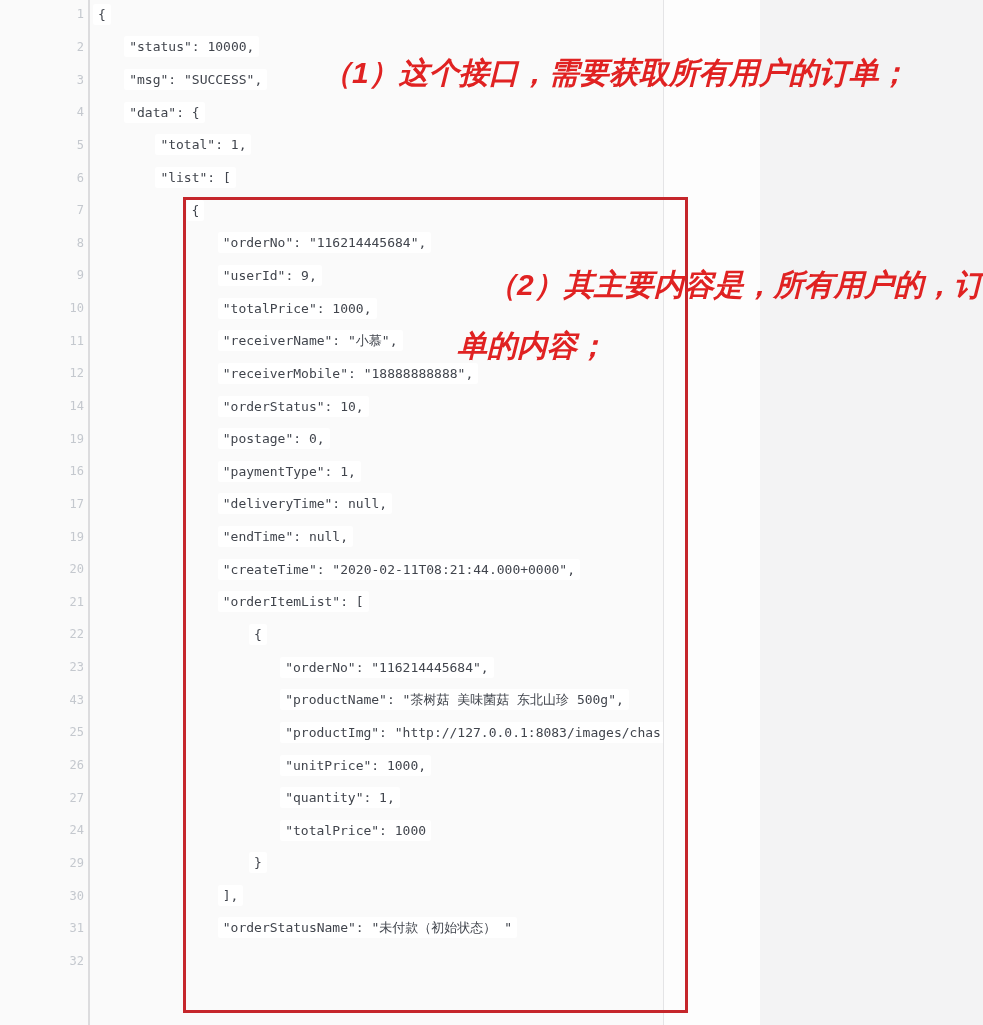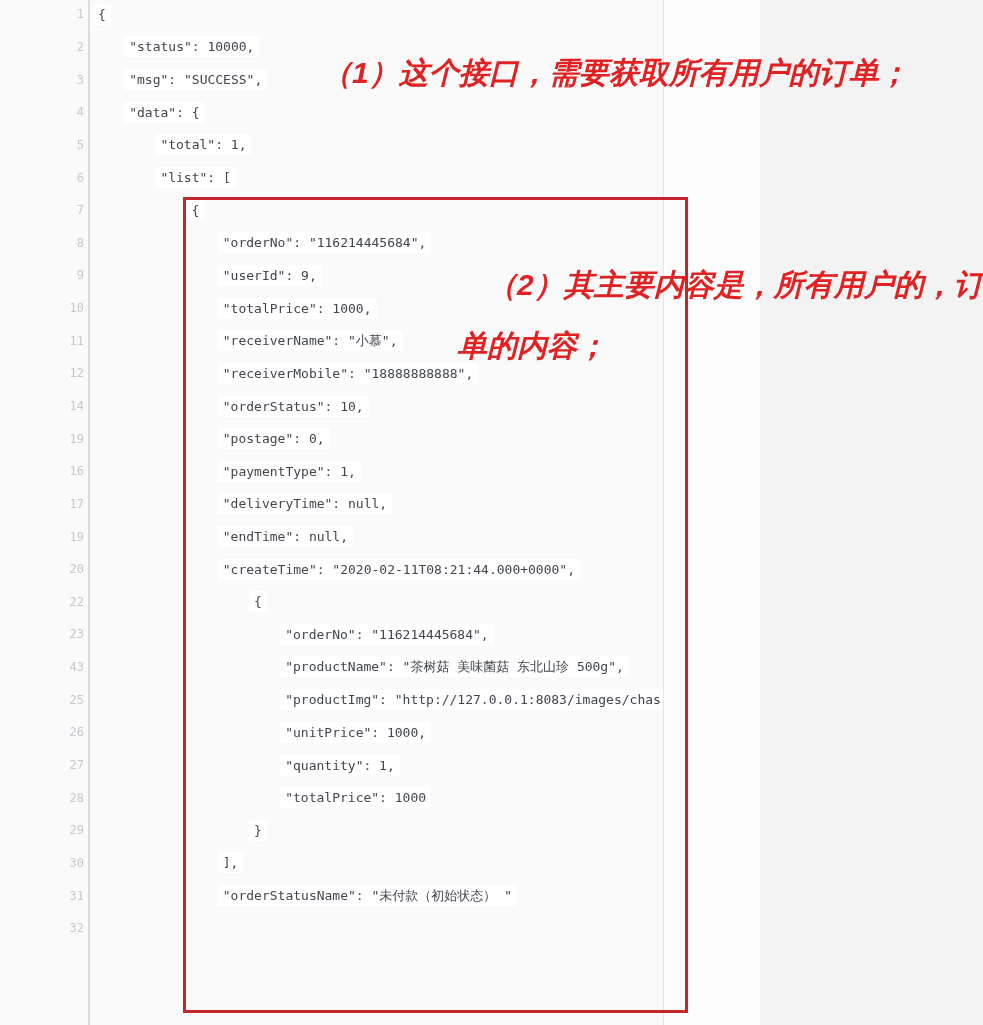--- a/index.html
+++ b/index.html
@@ -141,20 +141,24 @@
   </div>
       <div class="code-row">
     <span class="ln">19</span>
     <span class="ct" style="margin-left: 138.8px;"><span class="halo">"endTime": null,</span></span>
   </div>
       <div class="code-row">
     <span class="ln">20</span>
     <span class="ct" style="margin-left: 138.8px;"><span class="halo">"createTime": "2020-02-11T08:21:44.000+0000",</span></span>
   </div>
       <div class="code-row">
+    <span class="ln">21</span>
+    <span class="ct" style="margin-left: 138.8px;"><span class="halo">"orderItemList": [</span></span>
+  </div>
+      <div class="code-row">
     <span class="ln">22</span>
     <span class="ct" style="margin-left: 170px;"><span class="halo">{</span></span>
   </div>
       <div class="code-row">
     <span class="ln">23</span>
     <span class="ct" style="margin-left: 201.2px;"><span class="halo">"orderNo": "116214445684",</span></span>
   </div>
       <div class="code-row">
     <span class="ln">43</span>
     <span class="ct" style="margin-left: 201.2px;"><span class="halo">"productName": "茶树菇 美味菌菇 东北山珍 500g",</span></span>
@@ -165,21 +169,21 @@
   </div>
       <div class="code-row">
     <span class="ln">26</span>
     <span class="ct" style="margin-left: 201.2px;"><span class="halo">"unitPrice": 1000,</span></span>
   </div>
       <div class="code-row">
     <span class="ln">27</span>
     <span class="ct" style="margin-left: 201.2px;"><span class="halo">"quantity": 1,</span></span>
   </div>
       <div class="code-row">
-    <span class="ln">28</span>
+    <span class="ln">24</span>
     <span class="ct" style="margin-left: 201.2px;"><span class="halo">"totalPrice": 1000</span></span>
   </div>
       <div class="code-row">
     <span class="ln">29</span>
     <span class="ct" style="margin-left: 170px;"><span class="halo">}</span></span>
   </div>
       <div class="code-row">
     <span class="ln">30</span>
     <span class="ct" style="margin-left: 138.8px;"><span class="halo">],</span></span>
   </div>

